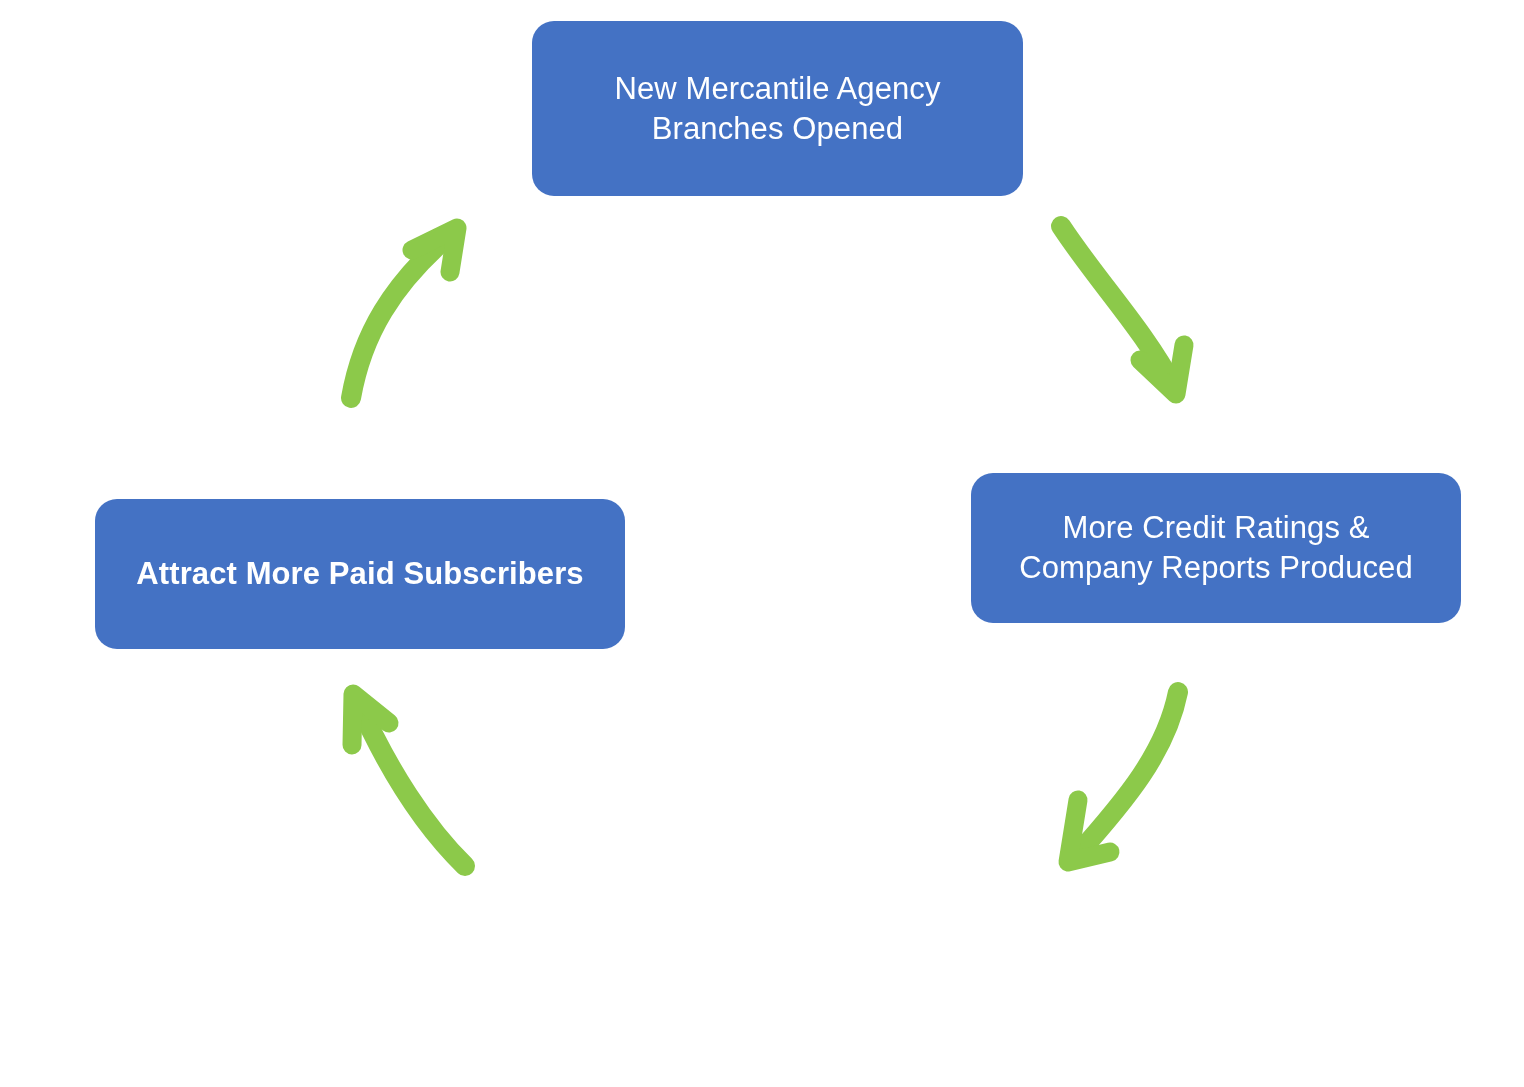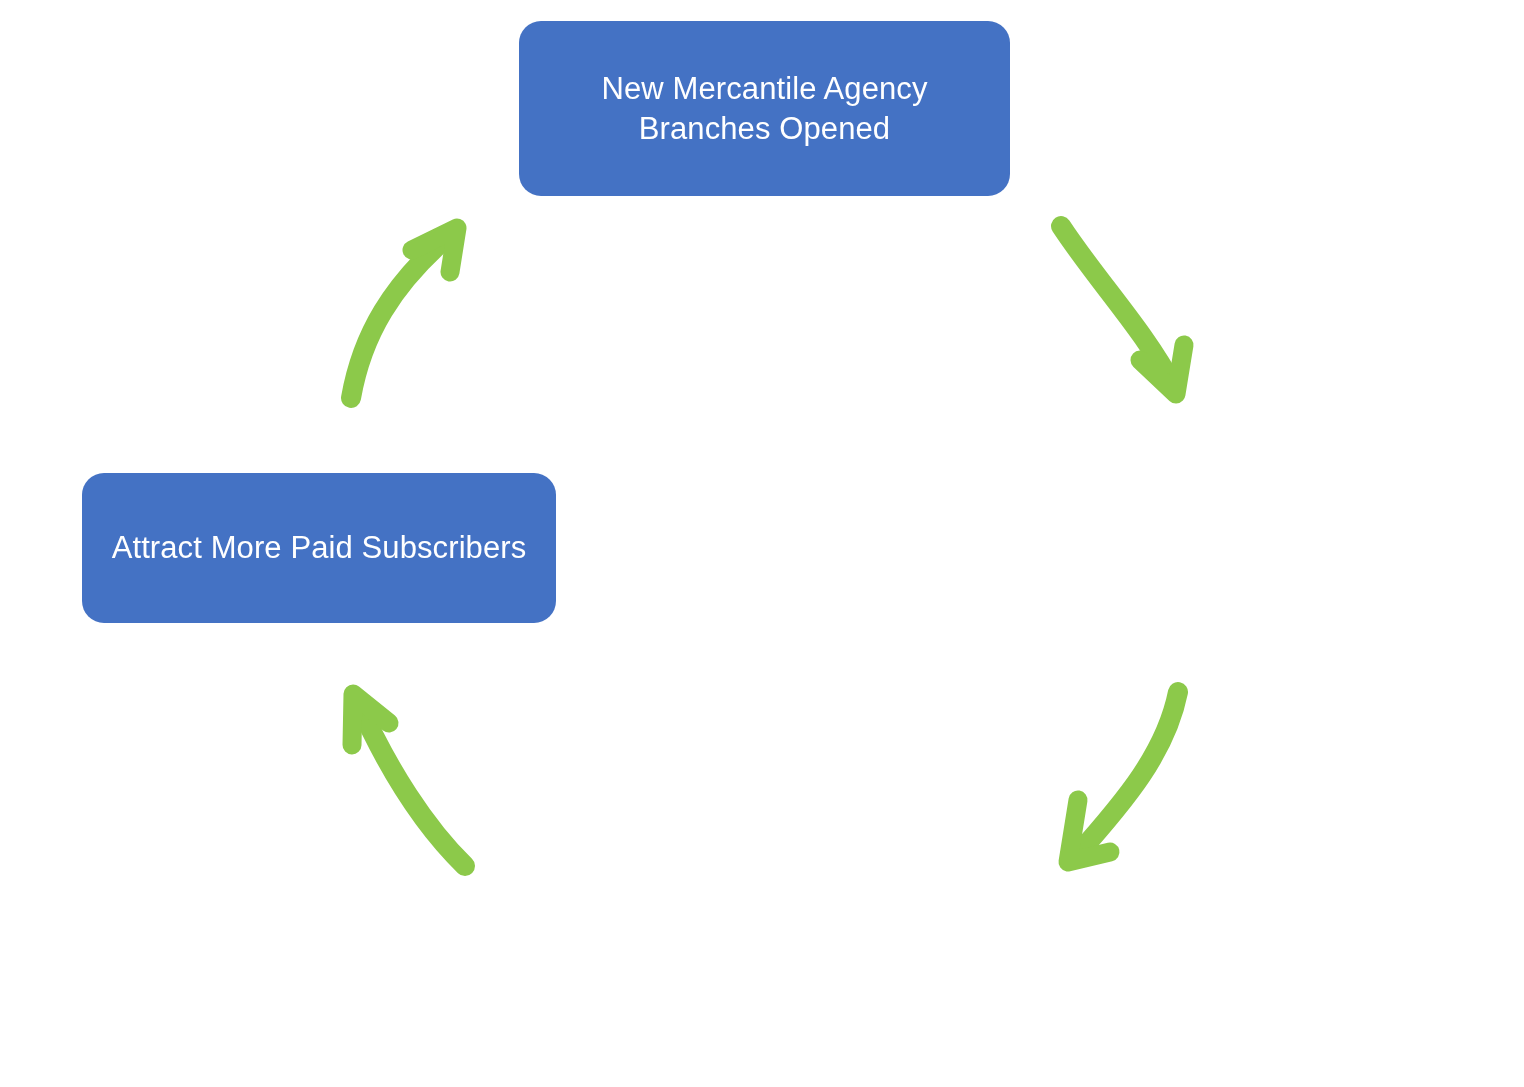--- a/index.html
+++ b/index.html
@@ -26,25 +26,26 @@
     align-items: center;
     justify-content: center;
     text-align: center;
     color: #ffffff;
     font-size: 31px;
     line-height: 1.28;
     font-weight: 400;
     letter-spacing: 0.1px;
     padding: 6px 14px;
     white-space: pre-line;
+    margin-left: 13px;
   }
   #node-top      { left: 519px; top: 21px;  width: 491px; height: 175px; }
   #node-right    { left: 958px; top: 473px; width: 490px; height: 150px; }
   #node-bottom   { left: 519px; top: 898px; width: 491px; height: 172px; }
-  #node-left     { left: 82px;  top: 473px; width: 474px; height: 150px; }
+  #node-left     { left: 82px;  top: 499px; width: 530px; height: 150px; font-weight: bold; }
 
   .arrow-layer {
     position: absolute;
     left: 0;
     top: 0;
     width: 1524px;
     height: 1087px;
     pointer-events: none;
   }
   .arrow-path {
@@ -78,17 +79,19 @@
     <g>
       <path class="arrow-path" d="M 351,398 C 362,335 392,284 452,233" stroke="#8CC94A" stroke-width="20"></path>
       <path class="arrow-path" d="M 412,250 L 457,228 L 450,272" stroke="#8CC94A" stroke-width="19"></path>
     </g>
 
   </svg>
 
   <div class="node" id="node-top">New Mercantile Agency
 Branches Opened</div>
 
+  <div class="node" id="node-right">More Credit Ratings &amp;
+Company Reports Produced</div>
 
 
   <div class="node" id="node-left">Attract More Paid Subscribers</div>
 
 </div>
 
 </body></html>

